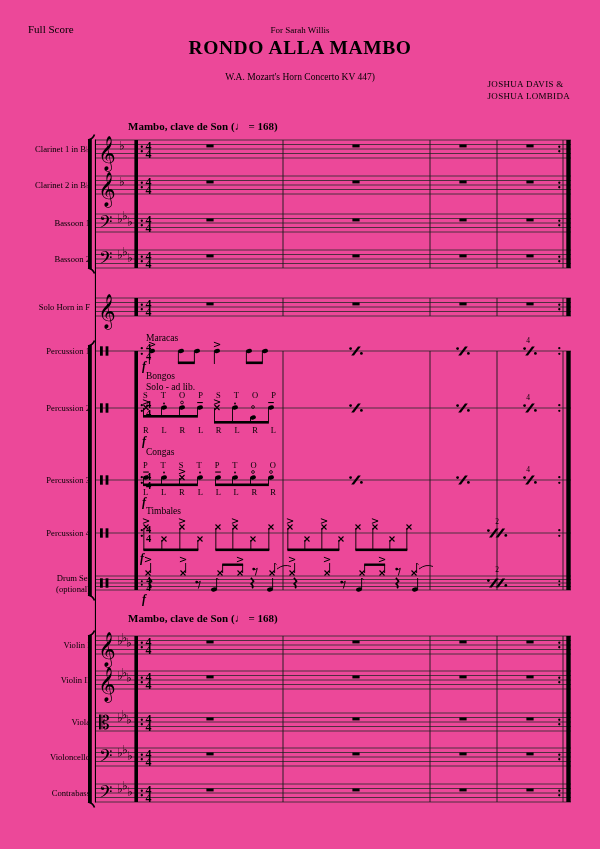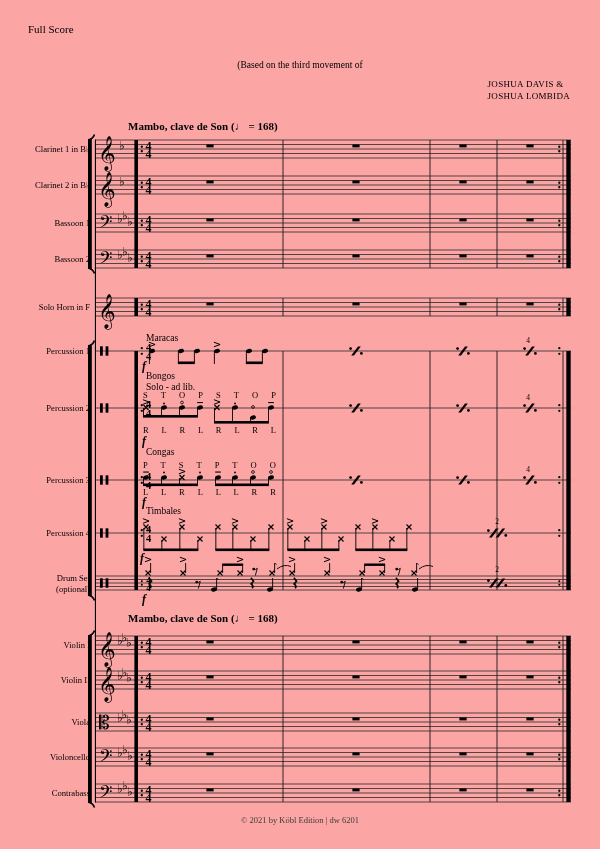--- a/index.html
+++ b/index.html
@@ -1,16 +1,16 @@
 <!DOCTYPE html>
 <html><head>
 <meta charset="utf-8">
 <style>
   html,body{margin:0;padding:0;background:#888;}
-  .page{position:relative;width:600px;height:849px;margin:0 auto;background:#fca5a5;
+  .page{position:relative;width:600px;height:849px;margin:0 auto;background:#ec4899;
         font-family:"Liberation Serif","DejaVu Serif","DejaVu Sans",serif;color:#000;overflow:hidden;}
   .abs{position:absolute;}
   .ctr{left:0;width:600px;text-align:center;}
   .hd-fullscore{left:28px;top:23px;font-size:11px;}
   .hd-dedication{top:25px;font-size:9px;}
   .hd-title{top:37px;font-size:19.5px;font-weight:bold;letter-spacing:0.6px;}
   .hd-sub{font-size:9.5px;}
   .hd-sub1{top:60px;} .hd-sub2{top:71.5px;}
   .hd-composer{right:30px;top:79px;text-align:left;font-size:9px;letter-spacing:0.3px;line-height:11.5px;}
   .footer{top:815px;font-size:8.5px;color:#3c3c3c;}
@@ -28,26 +28,27 @@
   .clef{font-family:"DejaVu Sans",sans-serif;}
   .clefT{font-size:30px;} .clefB{font-size:21px;} .clefA{font-size:19px;}
   .flat{font-size:12px;font-family:"DejaVu Sans",sans-serif;}
 </style>
 </head>
 <body>
 
 <div class="page">
 
   <div class="abs hd-fullscore">Full Score</div>
-  <div class="abs ctr hd-sub hd-sub1">(Based on the third movement of</div>
+  <div class="abs ctr hd-dedication">For Sarah Willis</div>
+  <div class="abs ctr hd-title">RONDO ALLA MAMBO</div>
+  <div class="abs ctr hd-sub hd-sub2">W.A. Mozart's Horn Concerto KV 447)</div>
   <div class="abs hd-composer">
     <div>JOSHUA DAVIS &amp;</div>
     <div>JOSHUA LOMBIDA</div>
   </div>
-  <div class="abs ctr footer">© 2021 by Köbl Edition | dw 6201</div>
 
   <svg width="600" height="849" viewBox="0 0 600 849">
     <defs>
       <g id="st5" stroke="#2a2a2a" stroke-width="0.8">
         <line x1="95" y1="0" x2="571" y2="0"></line>
           <line x1="95" y1="4.5" x2="571" y2="4.5"></line>
         <line x1="95" y1="9" x2="571" y2="9"></line>
           <line x1="95" y1="13.5" x2="571" y2="13.5"></line>
         <line x1="95" y1="18" x2="571" y2="18"></line>
       </g>

